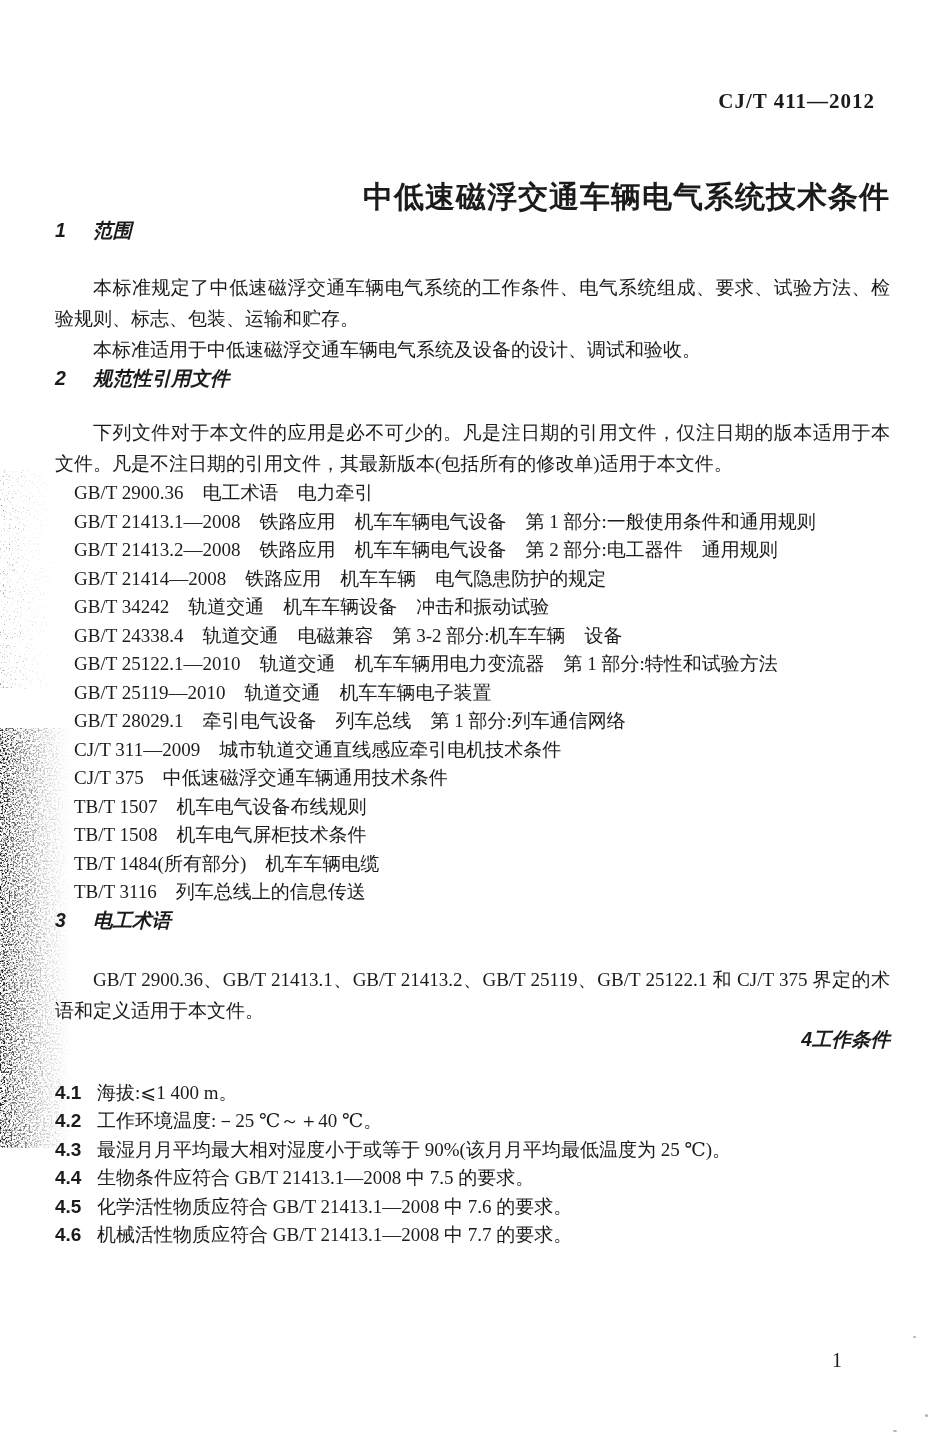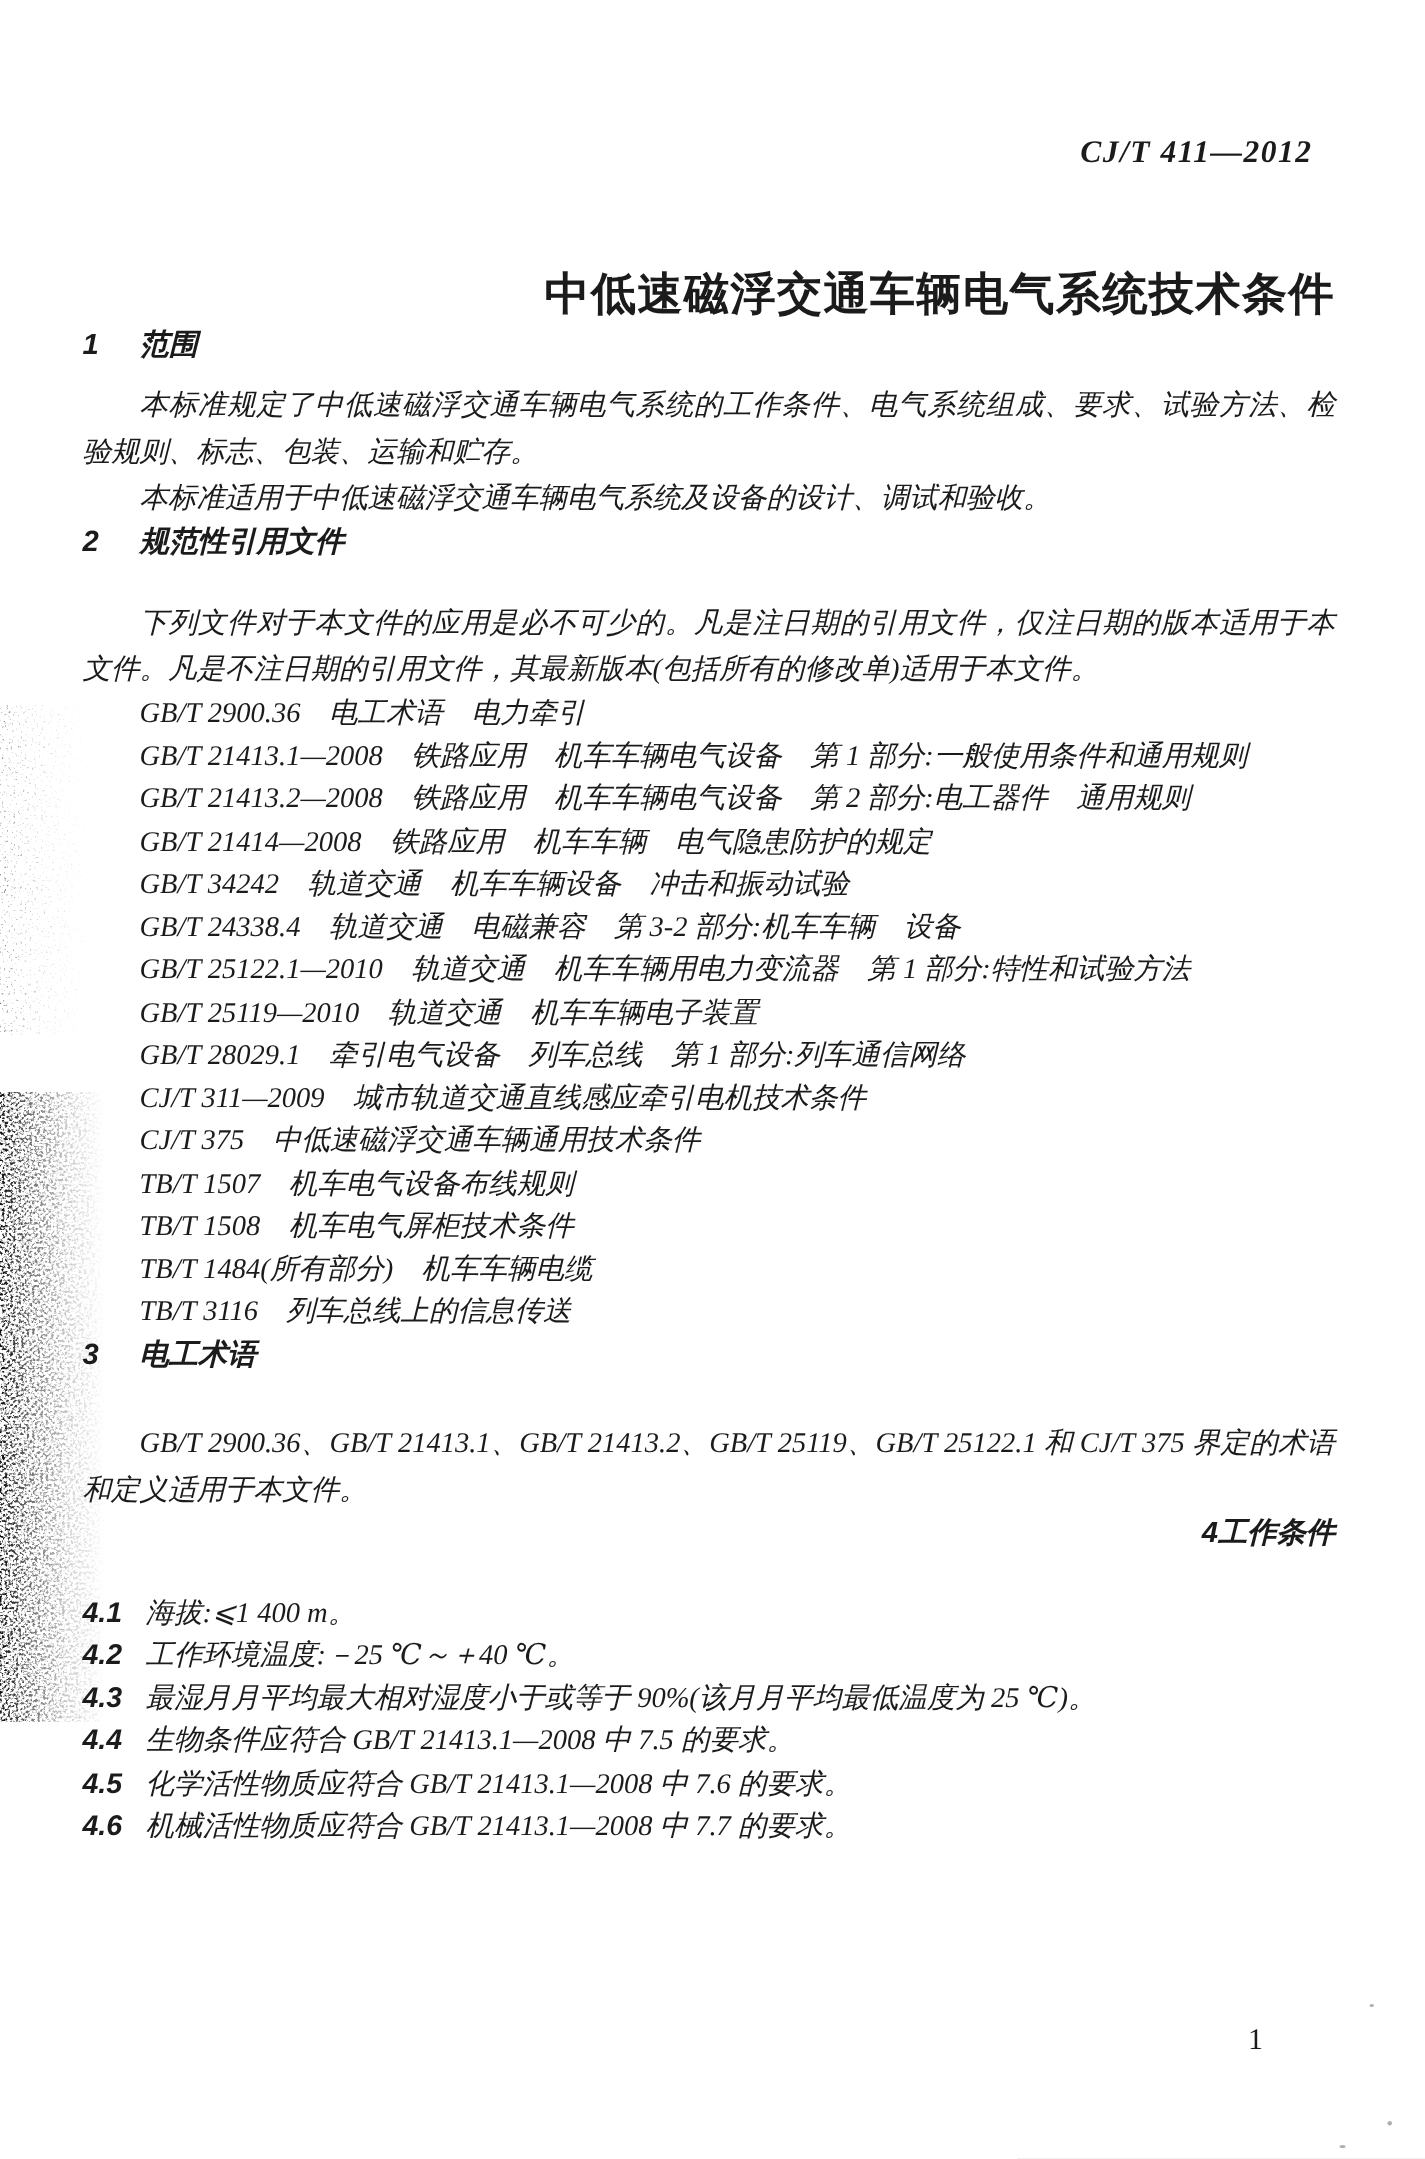--- a/index.html
+++ b/index.html
@@ -42,31 +42,31 @@
     font-weight:bold;
     font-size:19.5px;
     line-height:26px;
     font-style:italic;
   }
   .sec-num{display:inline-block;min-width:38px;}
   .mt-sec1{margin-top:55px;}
   .mt-sec2{margin-top:24px;}
   .mt-sec3{margin-top:16px;}
   .mt-sec4{margin-top:21px;text-align:right;}
-  p{margin:0;font-size:19px;font-style:italic;}
+  p{margin:0;font-size:19px;}
   .para{
     line-height:31px;
     text-indent:38px;
     text-align:justify;
   }
-  .mt-para1{margin-top:12px;}
+  .mt-para1{margin-top:29px;}
   .mt-para2{margin-top:26px;}
   .mt-para3{margin-top:31px;}
   .ref{
-    margin-left:38px;
+    margin-left:19px;
     line-height:28.5px;
     white-space:nowrap;
   }
   .clause{line-height:28.5px;}
   .mt-clause1{margin-top:27px;}
   .clause-num{
     font-family:"Liberation Sans","DejaVu Sans",sans-serif;
     font-weight:bold;
     display:inline-block;
     min-width:42px;

